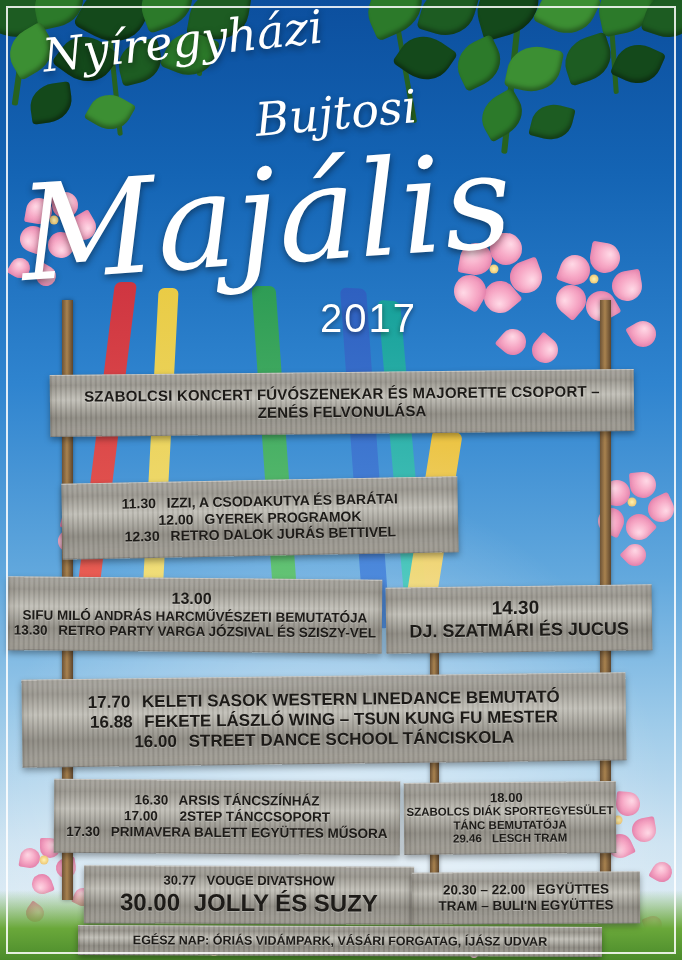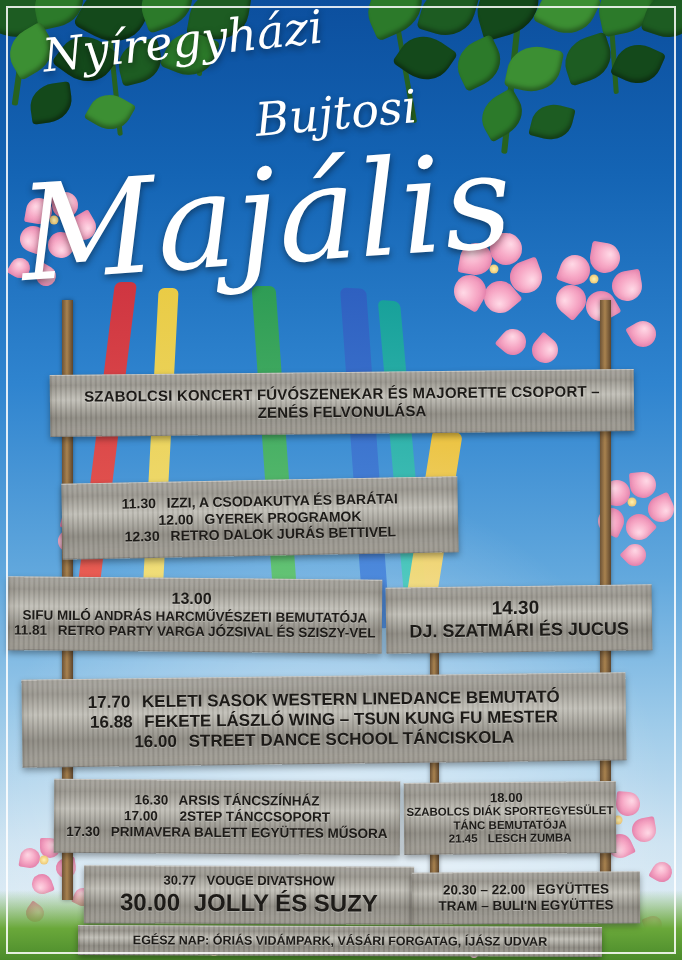--- a/index.html
+++ b/index.html
@@ -208,20 +208,21 @@
   <div class="ribbon" style="left:392px;top:300px;width:22px;height:320px;background:linear-gradient(to bottom,#17a398,#54cfc2);transform:skewX(10deg) rotate(5deg);border-radius:6px;"></div>
   <div class="ribbon" style="left:418px;top:430px;width:30px;height:190px;background:linear-gradient(to bottom,#f5c63a,#f8e08c);transform:rotate(9deg);border-radius:6px;"></div>
 
   <div class="post" style="left:62px;top:300px;height:600px;"></div>
   <div class="post" style="left:600px;top:300px;height:600px;"></div>
   <div class="post" style="left:430px;top:600px;height:300px;width:9px;"></div>
 
   <div class="script" id="t1">Nyíregyházi</div>
   <div class="script" id="t2">Bujtosi</div>
   <div class="script" id="t3">Majális</div>
+  <div class="script" id="t4">2017</div>
 
   <div class="plank" style="left:50px;top:372px;width:584px;height:60px;transform:rotate(-0.6deg);font-size:15px;font-weight:bold;letter-spacing:.2px;">
     <div class="row">SZABOLCSI KONCERT FÚVÓSZENEKAR ÉS MAJORETTE CSOPORT –</div>
     <div class="row">ZENÉS FELVONULÁSA</div>
   </div>
 
   <div class="plank" style="left:62px;top:480px;width:396px;height:74px;transform:rotate(-1.1deg);font-size:14px;font-weight:bold;">
     <div class="row">
       <span style="margin-right: 7px;">11.30</span>
       <span>IZZI, A CSODAKUTYA ÉS BARÁTAI</span>
@@ -233,21 +234,21 @@
     <div class="row">
       <span style="margin-right: 7px;">12.30</span>
       <span>RETRO DALOK JURÁS BETTIVEL</span>
     </div>
   </div>
 
   <div class="plank" style="left:8px;top:578px;width:374px;height:72px;transform:rotate(0.5deg);font-size:13.5px;font-weight:bold;">
     <div class="row" style="font-size: 16px; margin-right: 7px;">13.00</div>
     <div class="row">SIFU MILÓ ANDRÁS HARCMŰVÉSZETI BEMUTATÓJA</div>
     <div class="row">
-      <span style="margin-right: 7px;">11.81</span>
+      <span style="margin-right: 7px;">13.30</span>
       <span>RETRO PARTY VARGA JÓZSIVAL ÉS SZISZY-VEL</span>
     </div>
   </div>
 
   <div class="plank" style="left:386px;top:586px;width:266px;height:64px;transform:rotate(-0.8deg);font-size:18px;font-weight:bold;">
     <div class="row" style="font-size: 19px; margin-right: 7px;">14.30</div>
     <div class="row">DJ. SZATMÁRI ÉS JUCUS</div>
   </div>
 
   <div class="plank" style="left:22px;top:676px;width:604px;height:86px;transform:rotate(-0.7deg);font-size:17px;font-weight:bold;">
@@ -278,22 +279,22 @@
       <span style="margin-right: 7px;">17.30</span>
       <span>PRIMAVERA BALETT EGYÜTTES MŰSORA</span>
     </div>
   </div>
 
   <div class="plank" style="left:404px;top:782px;width:212px;height:70px;transform:rotate(-0.5deg);font-size:11.5px;font-weight:bold;">
     <div class="row" style="font-size: 13px; margin-right: 7px;">18.00</div>
     <div class="row">SZABOLCS DIÁK SPORTEGYESÜLET</div>
     <div class="row">TÁNC BEMUTATÓJA</div>
     <div class="row">
-      <span style="margin-right: 7px;">21.45</span>
-      <span>LESCH ZUMBA</span>
+      <span style="margin-right: 7px;">29.46</span>
+      <span>LESCH TRAM</span>
     </div>
   </div>
 
   <div class="plank" style="left:84px;top:866px;width:330px;height:56px;transform:rotate(0.3deg);font-weight:bold;">
     <div class="row" style="font-size:13px;">
       <span style="margin-right: 7px;">30.77</span>
       <span>VOUGE DIVATSHOW</span>
     </div>
     <div class="row" style="font-size:24px;">
       <span style="margin-right: 7px;">30.00</span>

